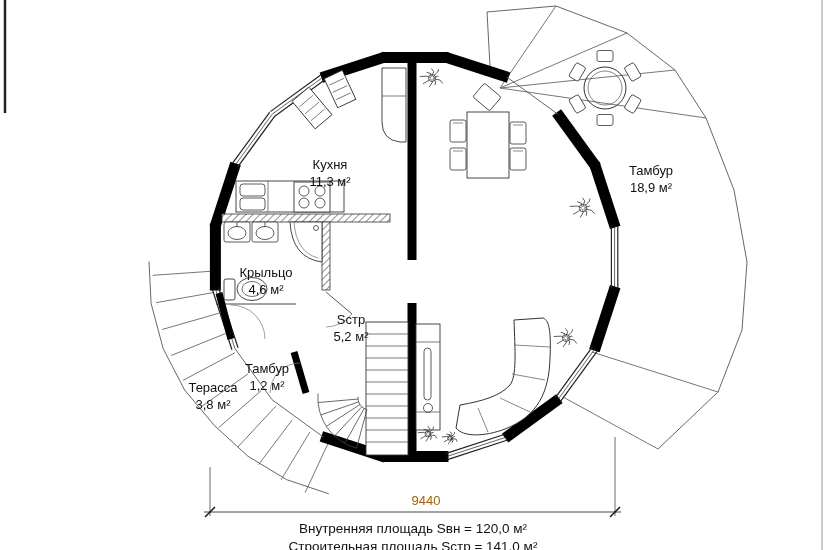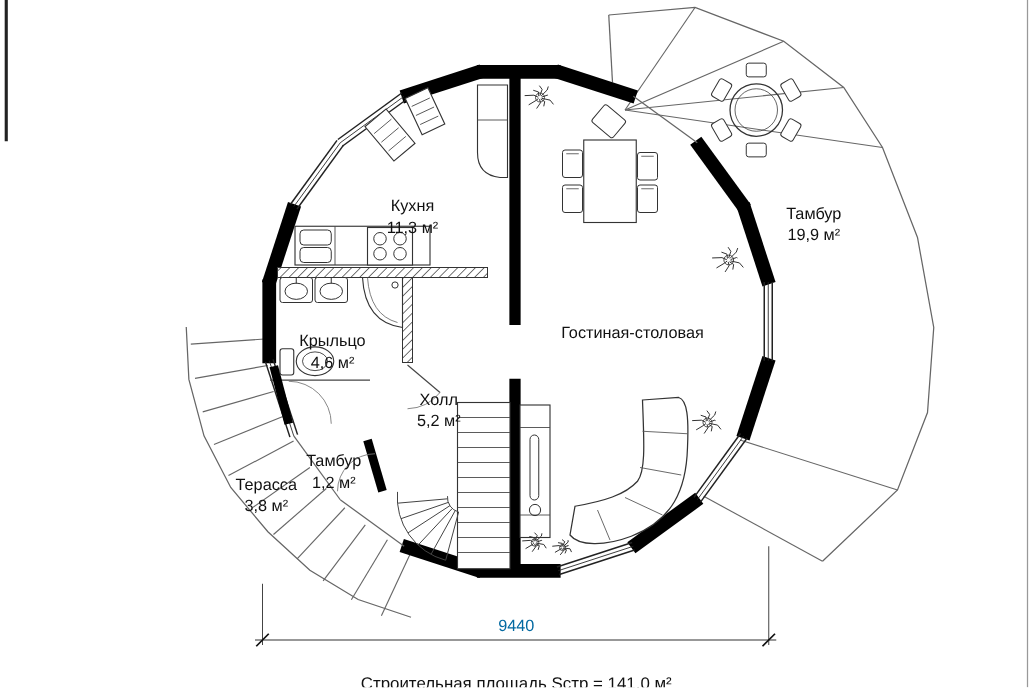--- a/index.html
+++ b/index.html
@@ -2,21 +2,21 @@
 <html><head>
 <meta charset="utf-8">
 <style>
   html,body{margin:0;padding:0;background:#fff;}
   .stage{position:relative;width:825px;height:550px;background:#ffffff;overflow:hidden;
          font-family:"Liberation Sans", sans-serif;}
   svg{position:absolute;left:0;top:0;}
   .room-label{position:absolute;transform:translateX(-50%);text-align:center;
               color:#111;font-size:13px;line-height:17px;white-space:nowrap;margin-top:20px;}
   .room-label span{display:block;}
-  .dim-label{position:absolute;transform:translateX(-50%);color:#0369a1;font-size:13px;}
+  .dim-label{position:absolute;transform:translateX(-50%);color:#a16207;font-size:13px;margin-left:13px;}
   .note{position:absolute;left:413px;transform:translateX(-50%);color:#111;
         font-size:13.5px;white-space:nowrap;}
 </style>
 </head>
 <body>
 
 <div class="stage">
   <svg id="plan" width="825" height="550" viewBox="0 0 825 550">
       <defs>
         <pattern id="h" width="5" height="5" patternUnits="userSpaceOnUse" patternTransform="rotate(45)">
@@ -275,37 +275,37 @@
         <line x1="822" y1="0" x2="822" y2="550" stroke="#999" stroke-width="1"></line>
       </g>
     </svg>
 
   <div class="room-label" style="left:330px;top:136px">
     <span>Кухня</span>
     <span>11,3 м²</span>
   </div>
   <div class="room-label" style="left:651px;top:142px">
     <span>Тамбур</span>
-    <span>19,9 м²</span>
+    <span>18,9 м²</span>
   </div>
   <div class="room-label" style="left:266px;top:244px">
     <span>Крыльцо</span>
     <span>4,6 м²</span>
   </div>
   <div class="room-label" style="left:506px;top:237px">
-    <span>Гостиная-столовая</span>
   </div>
   <div class="room-label" style="left:351px;top:291px">
-    <span>Холл</span>
+    <span>Sстр</span>
     <span>5,2 м²</span>
   </div>
   <div class="room-label" style="left:267px;top:340px">
     <span>Тамбур</span>
     <span>1,2 м²</span>
   </div>
   <div class="room-label" style="left:213px;top:359px">
     <span>Терасса</span>
     <span>3,8 м²</span>
   </div>
 
   <div class="dim-label" style="left:413px;top:493px">9440</div>
+  <div class="note" style="top:521px">Внутренняя площадь Sвн = 120,0 м²</div>
   <div class="note" style="top:539px">Строительная площадь Sстр = 141,0 м²</div>
 </div>
 
 </body></html>

